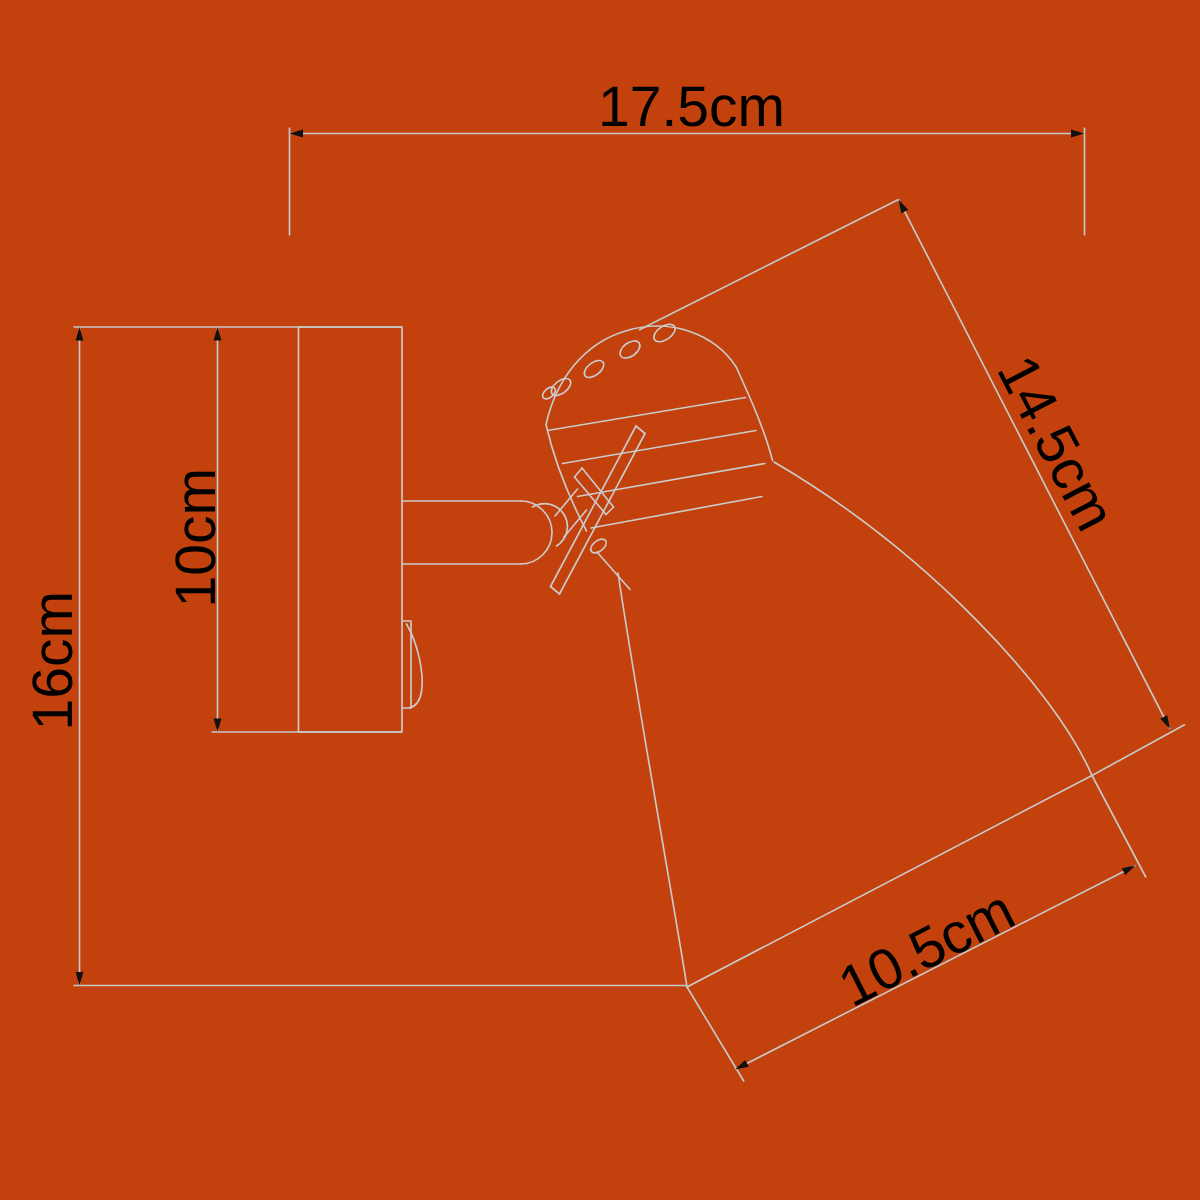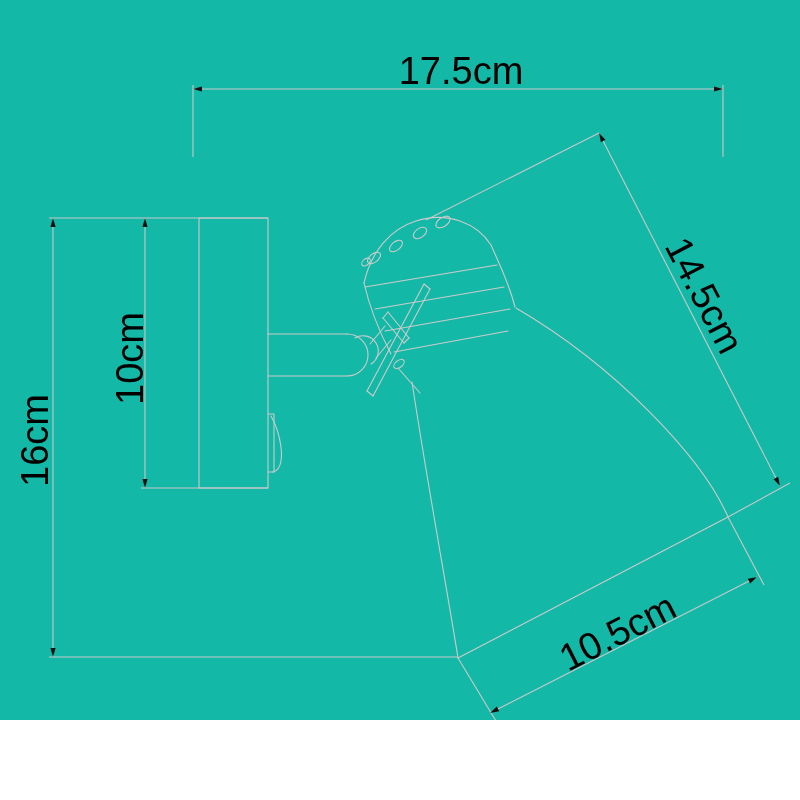--- a/index.html
+++ b/index.html
@@ -3,22 +3,22 @@
 <meta charset="utf-8">
 <style>
   html, body {
     margin: 0;
     padding: 0;
     background: #ffffff;
   }
   .canvas {
     position: relative;
     width: 800px;
-    height: 720px;
-    background: #14b8a6;
+    height: 800px;
+    background: #c2410c;
     overflow: hidden;
   }
   svg {
     display: block;
   }
   .art {
     fill: none;
     stroke: #cbcbcb;
     stroke-width: 1.1;
     stroke-linecap: round;

